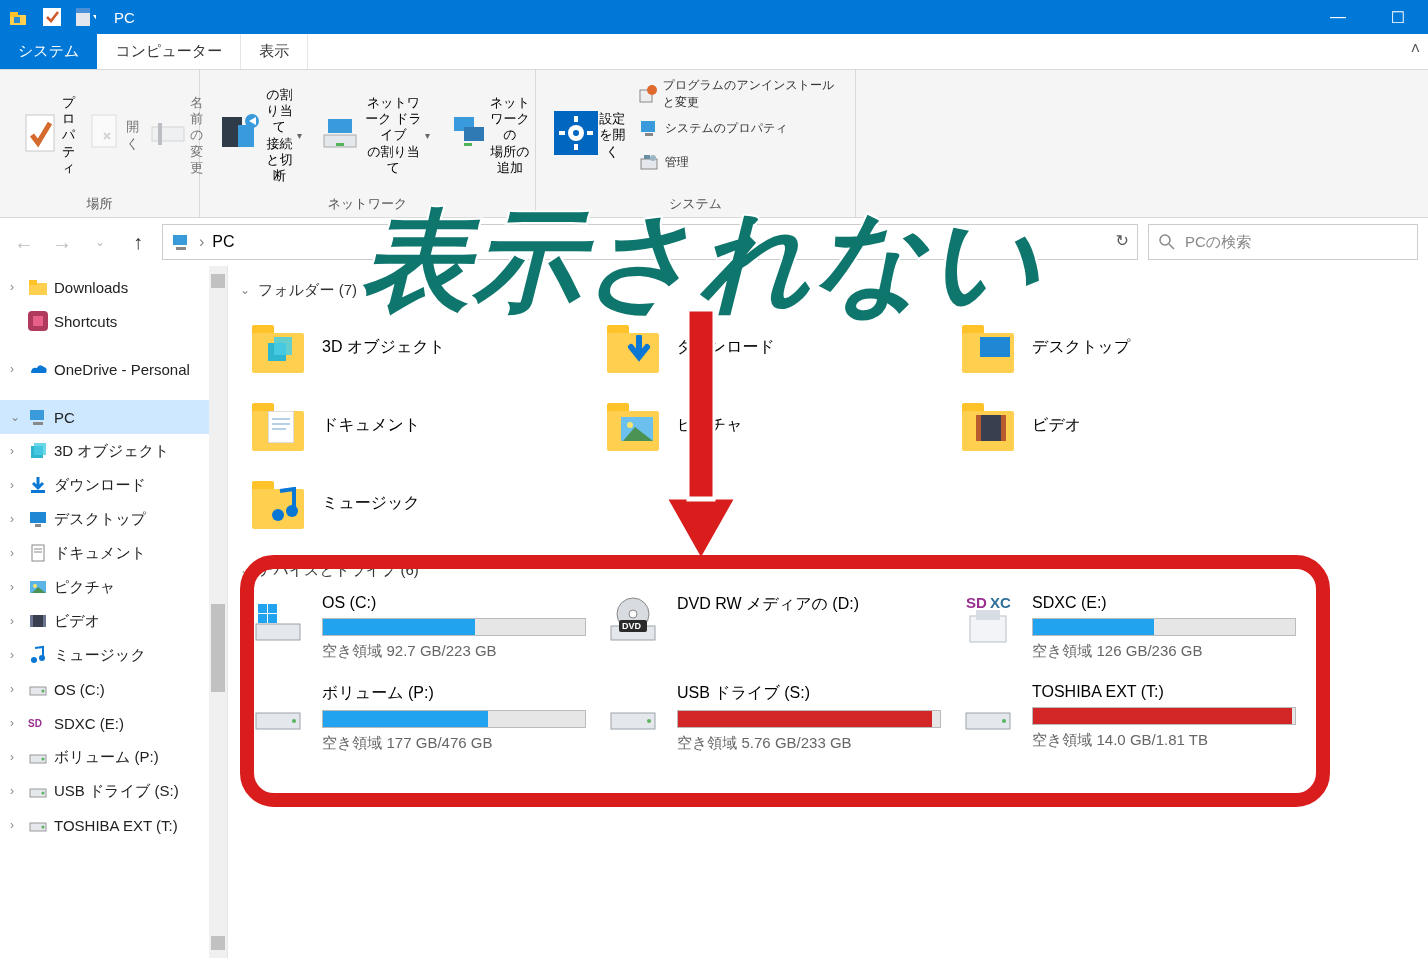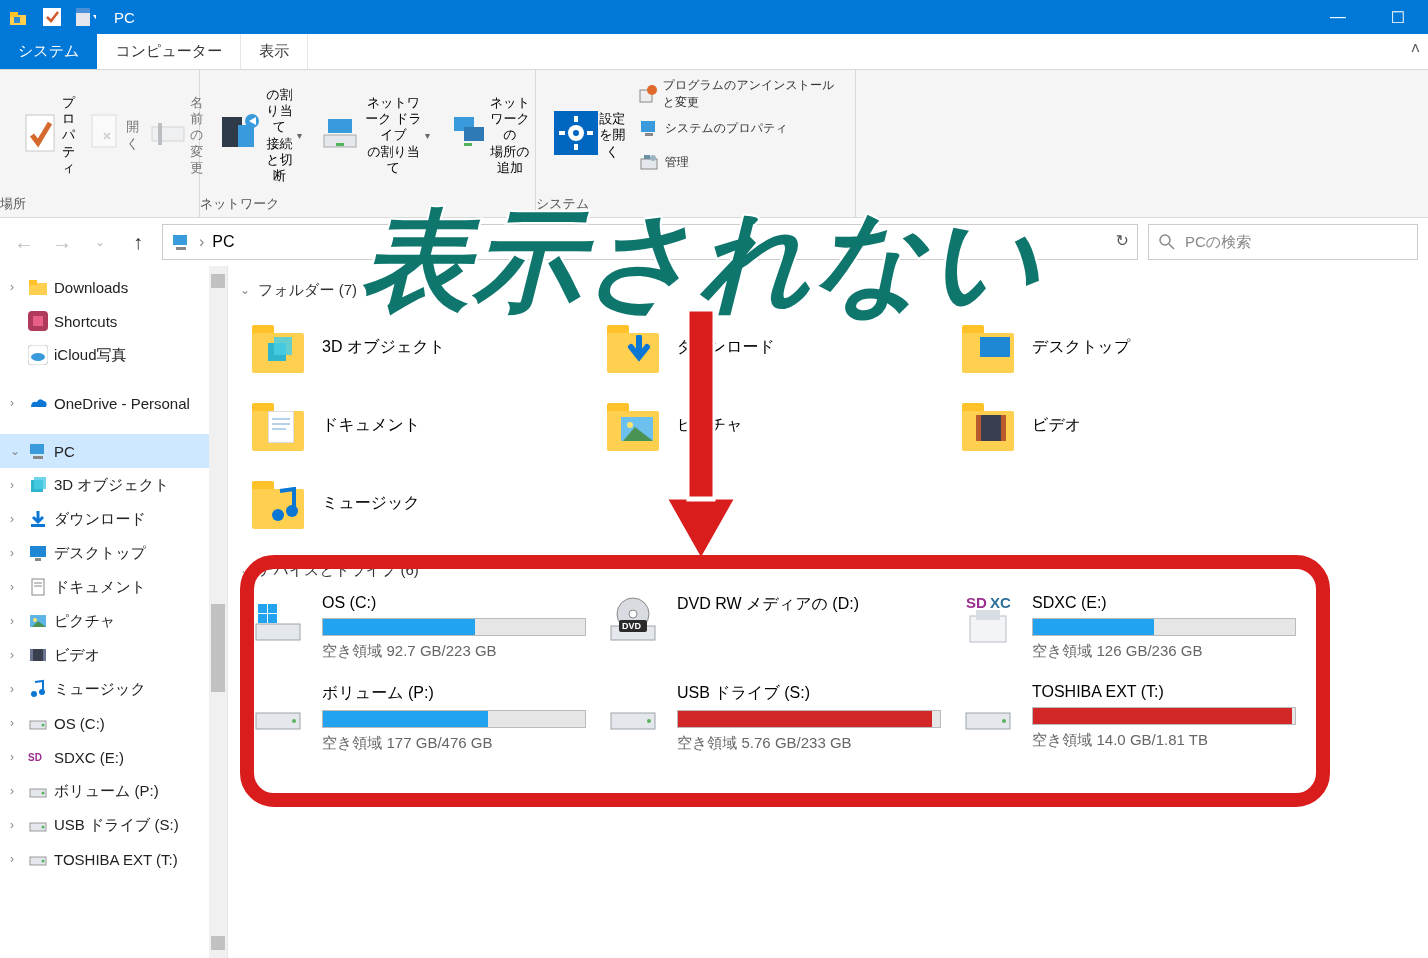--- a/index.html
+++ b/index.html
@@ -16,21 +16,21 @@
 
 .tab-strip { height: 36px; border-bottom: 1px solid #d9d9d9; display: flex; align-items: stretch; background: #fff; position: relative; }
 .tab-strip .tab { padding: 0 18px; display: flex; align-items: center; font-size: 15px; color: #333; border-right: 1px solid #e6e6e6; background: #fff; }
 .tab-strip .tab.file { background: #0078d7; color: #fff; border-right: none; }
 .tab-strip .collapse-btn { position: absolute; right: 8px; top: 6px; color: #555; font-size: 16px; }
 
 
 .ribbon { height: 148px; background: #f5f5f5; border-bottom: 1px solid #d9d9d9; display: flex; }
 .ribbon-group { height: 100%; border-right: 1px solid #d9d9d9; display: flex; flex-direction: column; }
 .ribbon-group-body { flex: 1; display: flex; align-items: stretch; padding: 8px 10px 2px 10px; }
-.ribbon-group-label { height: 22px; font-size: 13px; color: #555; }
+.ribbon-group-label { height: 22px; text-align: center; font-size: 13px; color: #555; }
 .ribbon-btn { display: flex; align-items: center; justify-content: flex-start; padding: 4px 8px; font-size: 13px; text-align: center; min-width: 64px; }
 .ribbon-btn .ico { width: 44px; height: 44px; margin-bottom: 6px; display: flex; align-items: center; justify-content: center; }
 .ribbon-btn .lbl { line-height: 1.25; }
 .ribbon-small { display: flex; align-items: center; height: 28px; font-size: 12px; color: #333; padding: 0 4px; gap: 6px; }
 .ribbon-small .mini-ico { width: 20px; height: 20px; display: flex; align-items: center; justify-content: center; }
 
 
 .nav-bar { height: 48px; display: flex; align-items: center; padding: 0 10px; gap: 10px; border-bottom: 0; }
 .nav-arrow { width: 28px; height: 28px; display: flex; align-items: center; justify-content: center; color: #777; font-size: 20px; }
 .nav-arrow.disabled { color: #bbb; }
@@ -299,30 +299,20 @@
         <div class="tree-item child">
           <span class="twisty"></span>
           <span class="ticon">
             <svg width="20" height="20">
               <rect width="20" height="20" rx="4" fill="#b03a5b"></rect>
               <rect x="5" y="5" width="10" height="10" fill="#e85f89"></rect>
             </svg>
           </span>
           <span>Shortcuts</span>
         </div>
-        <div class="tree-item child">
-          <span class="twisty"></span>
-          <span class="ticon">
-            <svg width="20" height="20">
-              <rect width="20" height="20" rx="4" fill="#fff" stroke="#ccc"></rect>
-              <ellipse cx="10" cy="12" rx="7" ry="4" fill="#3a9bdc"></ellipse>
-            </svg>
-          </span>
-          <span>iCloud写真</span>
-        </div>
         <div class="tree-item" style="margin-top: 14px;">
           <span class="twisty">›</span>
           <span class="ticon">
             <svg width="20" height="20">
               <path d="M3 14 Q3 8 9 9 Q11 4 16 8 Q20 9 18 14 Z" fill="#0a77d5"></path>
             </svg>
           </span>
           <span>OneDrive - Personal</span>
         </div>
         <div class="tree-item selected" style="margin-top: 14px;">

